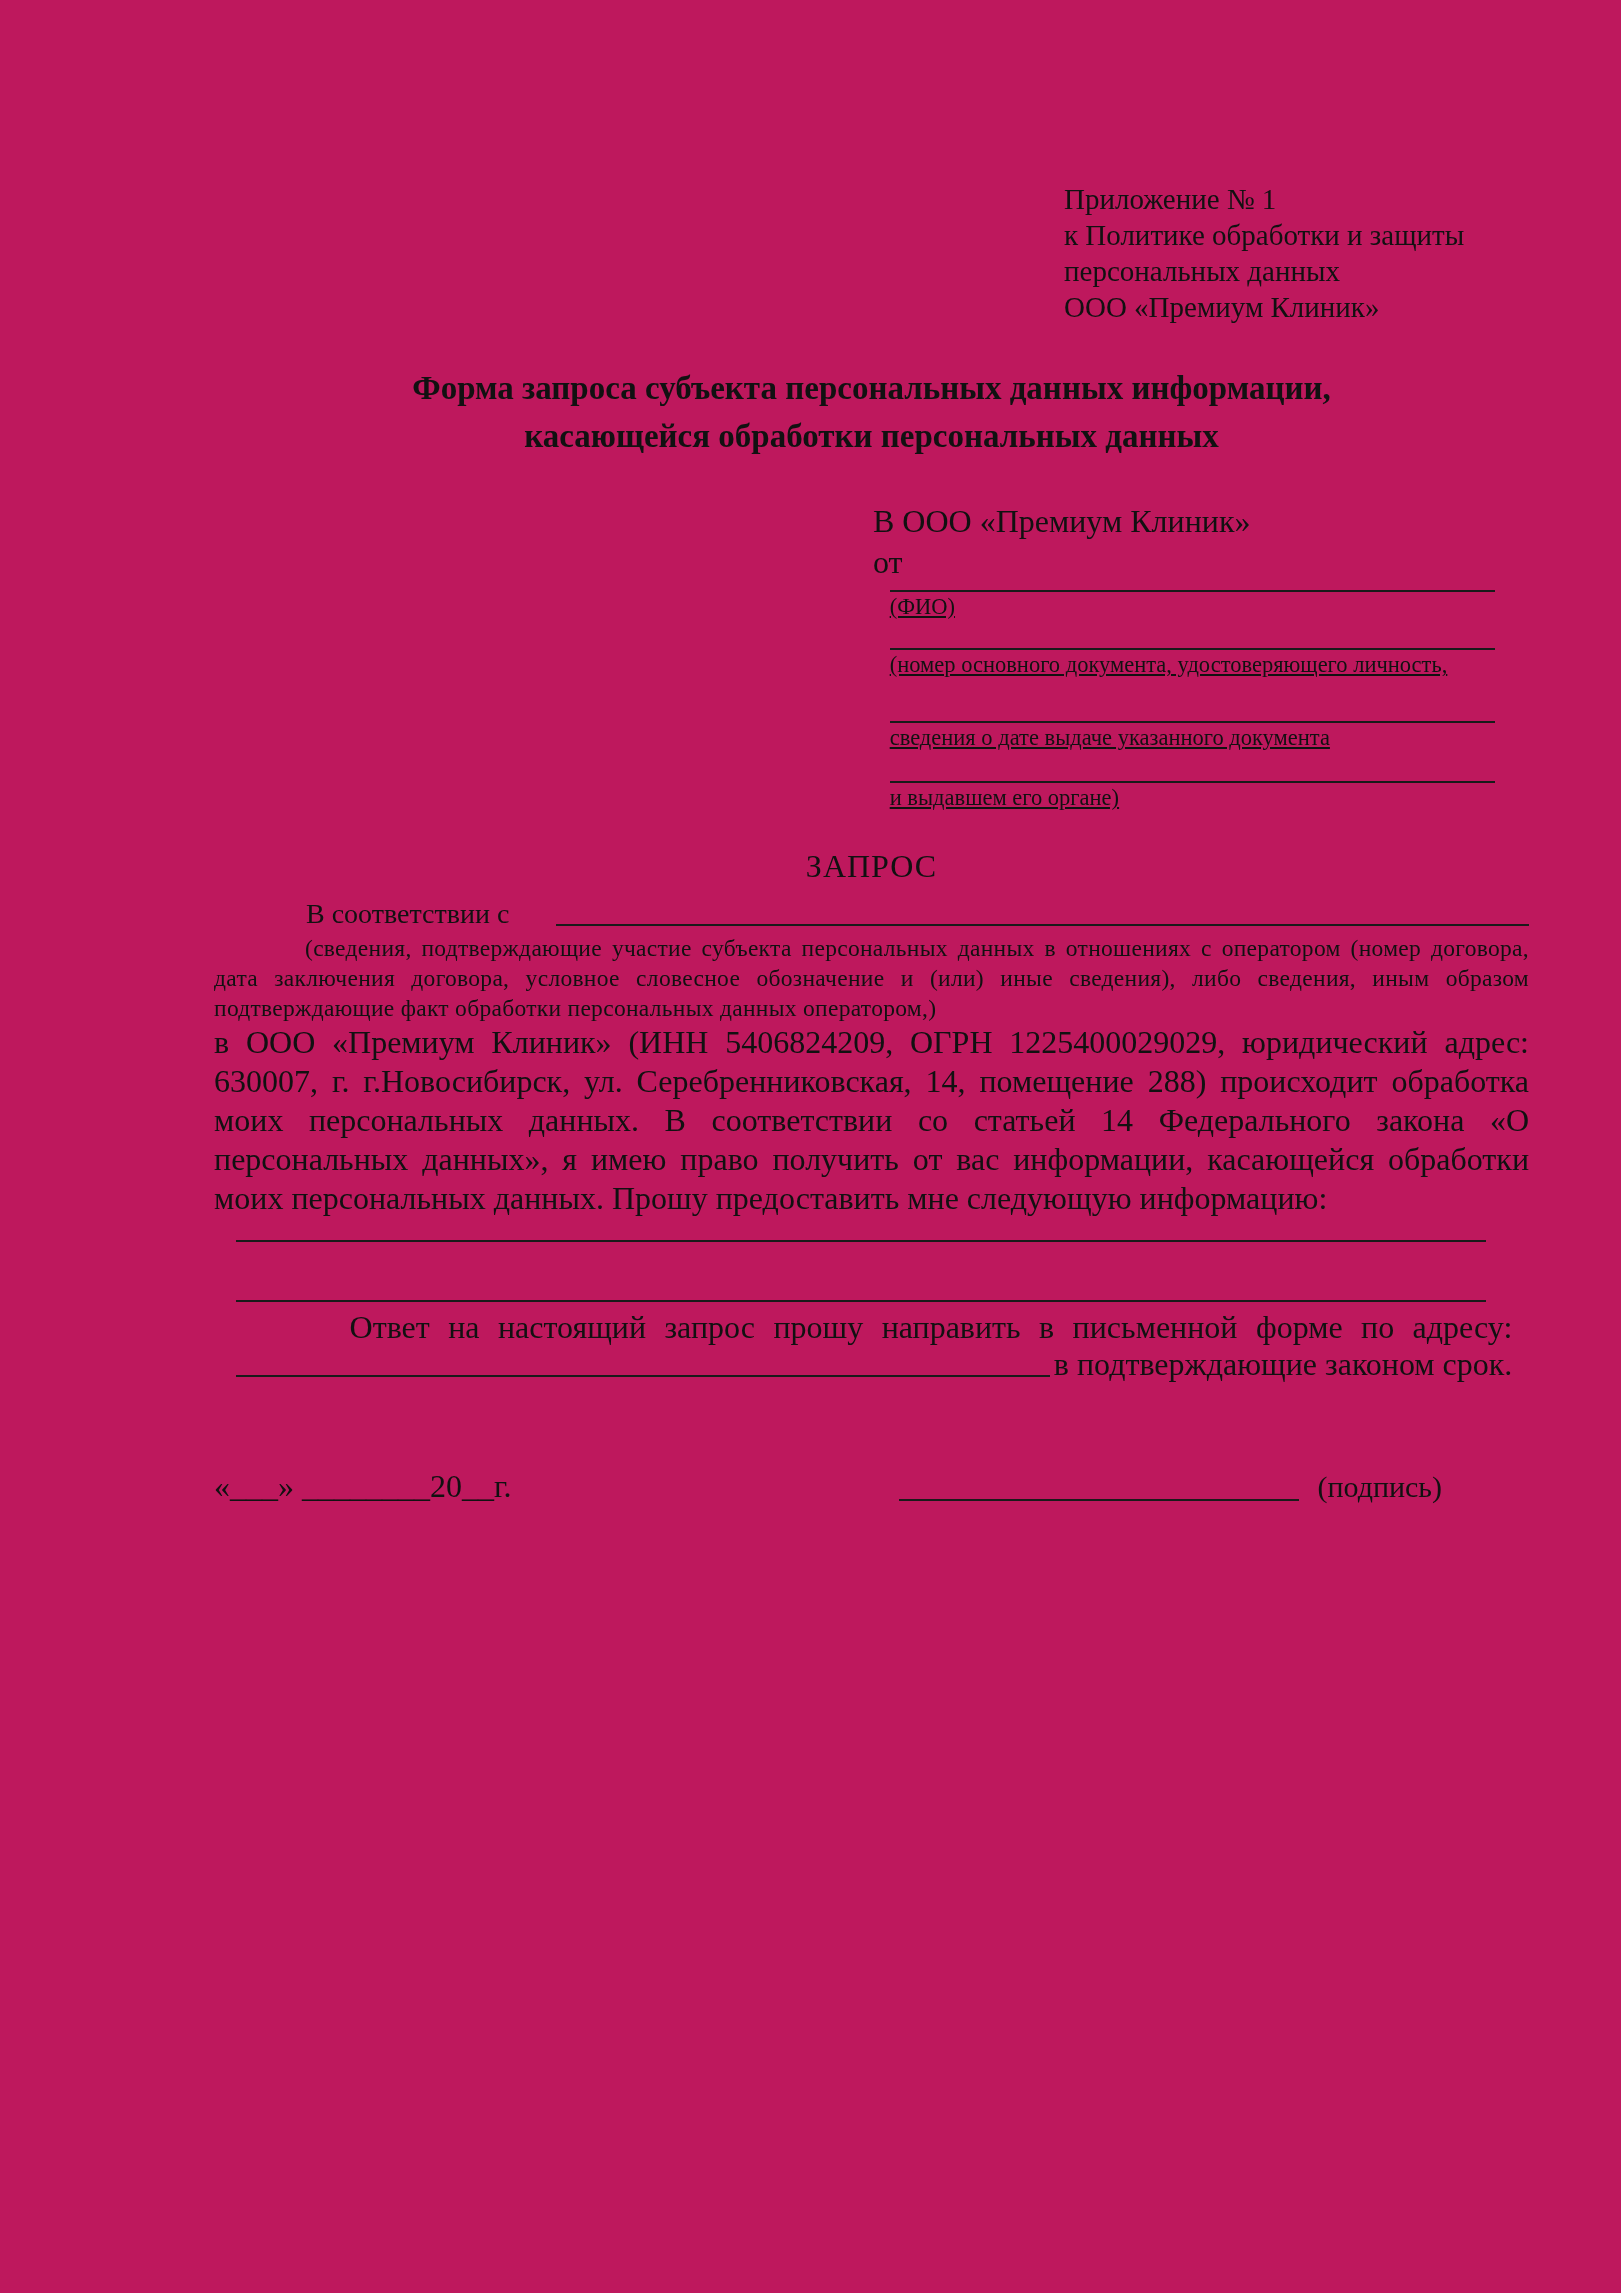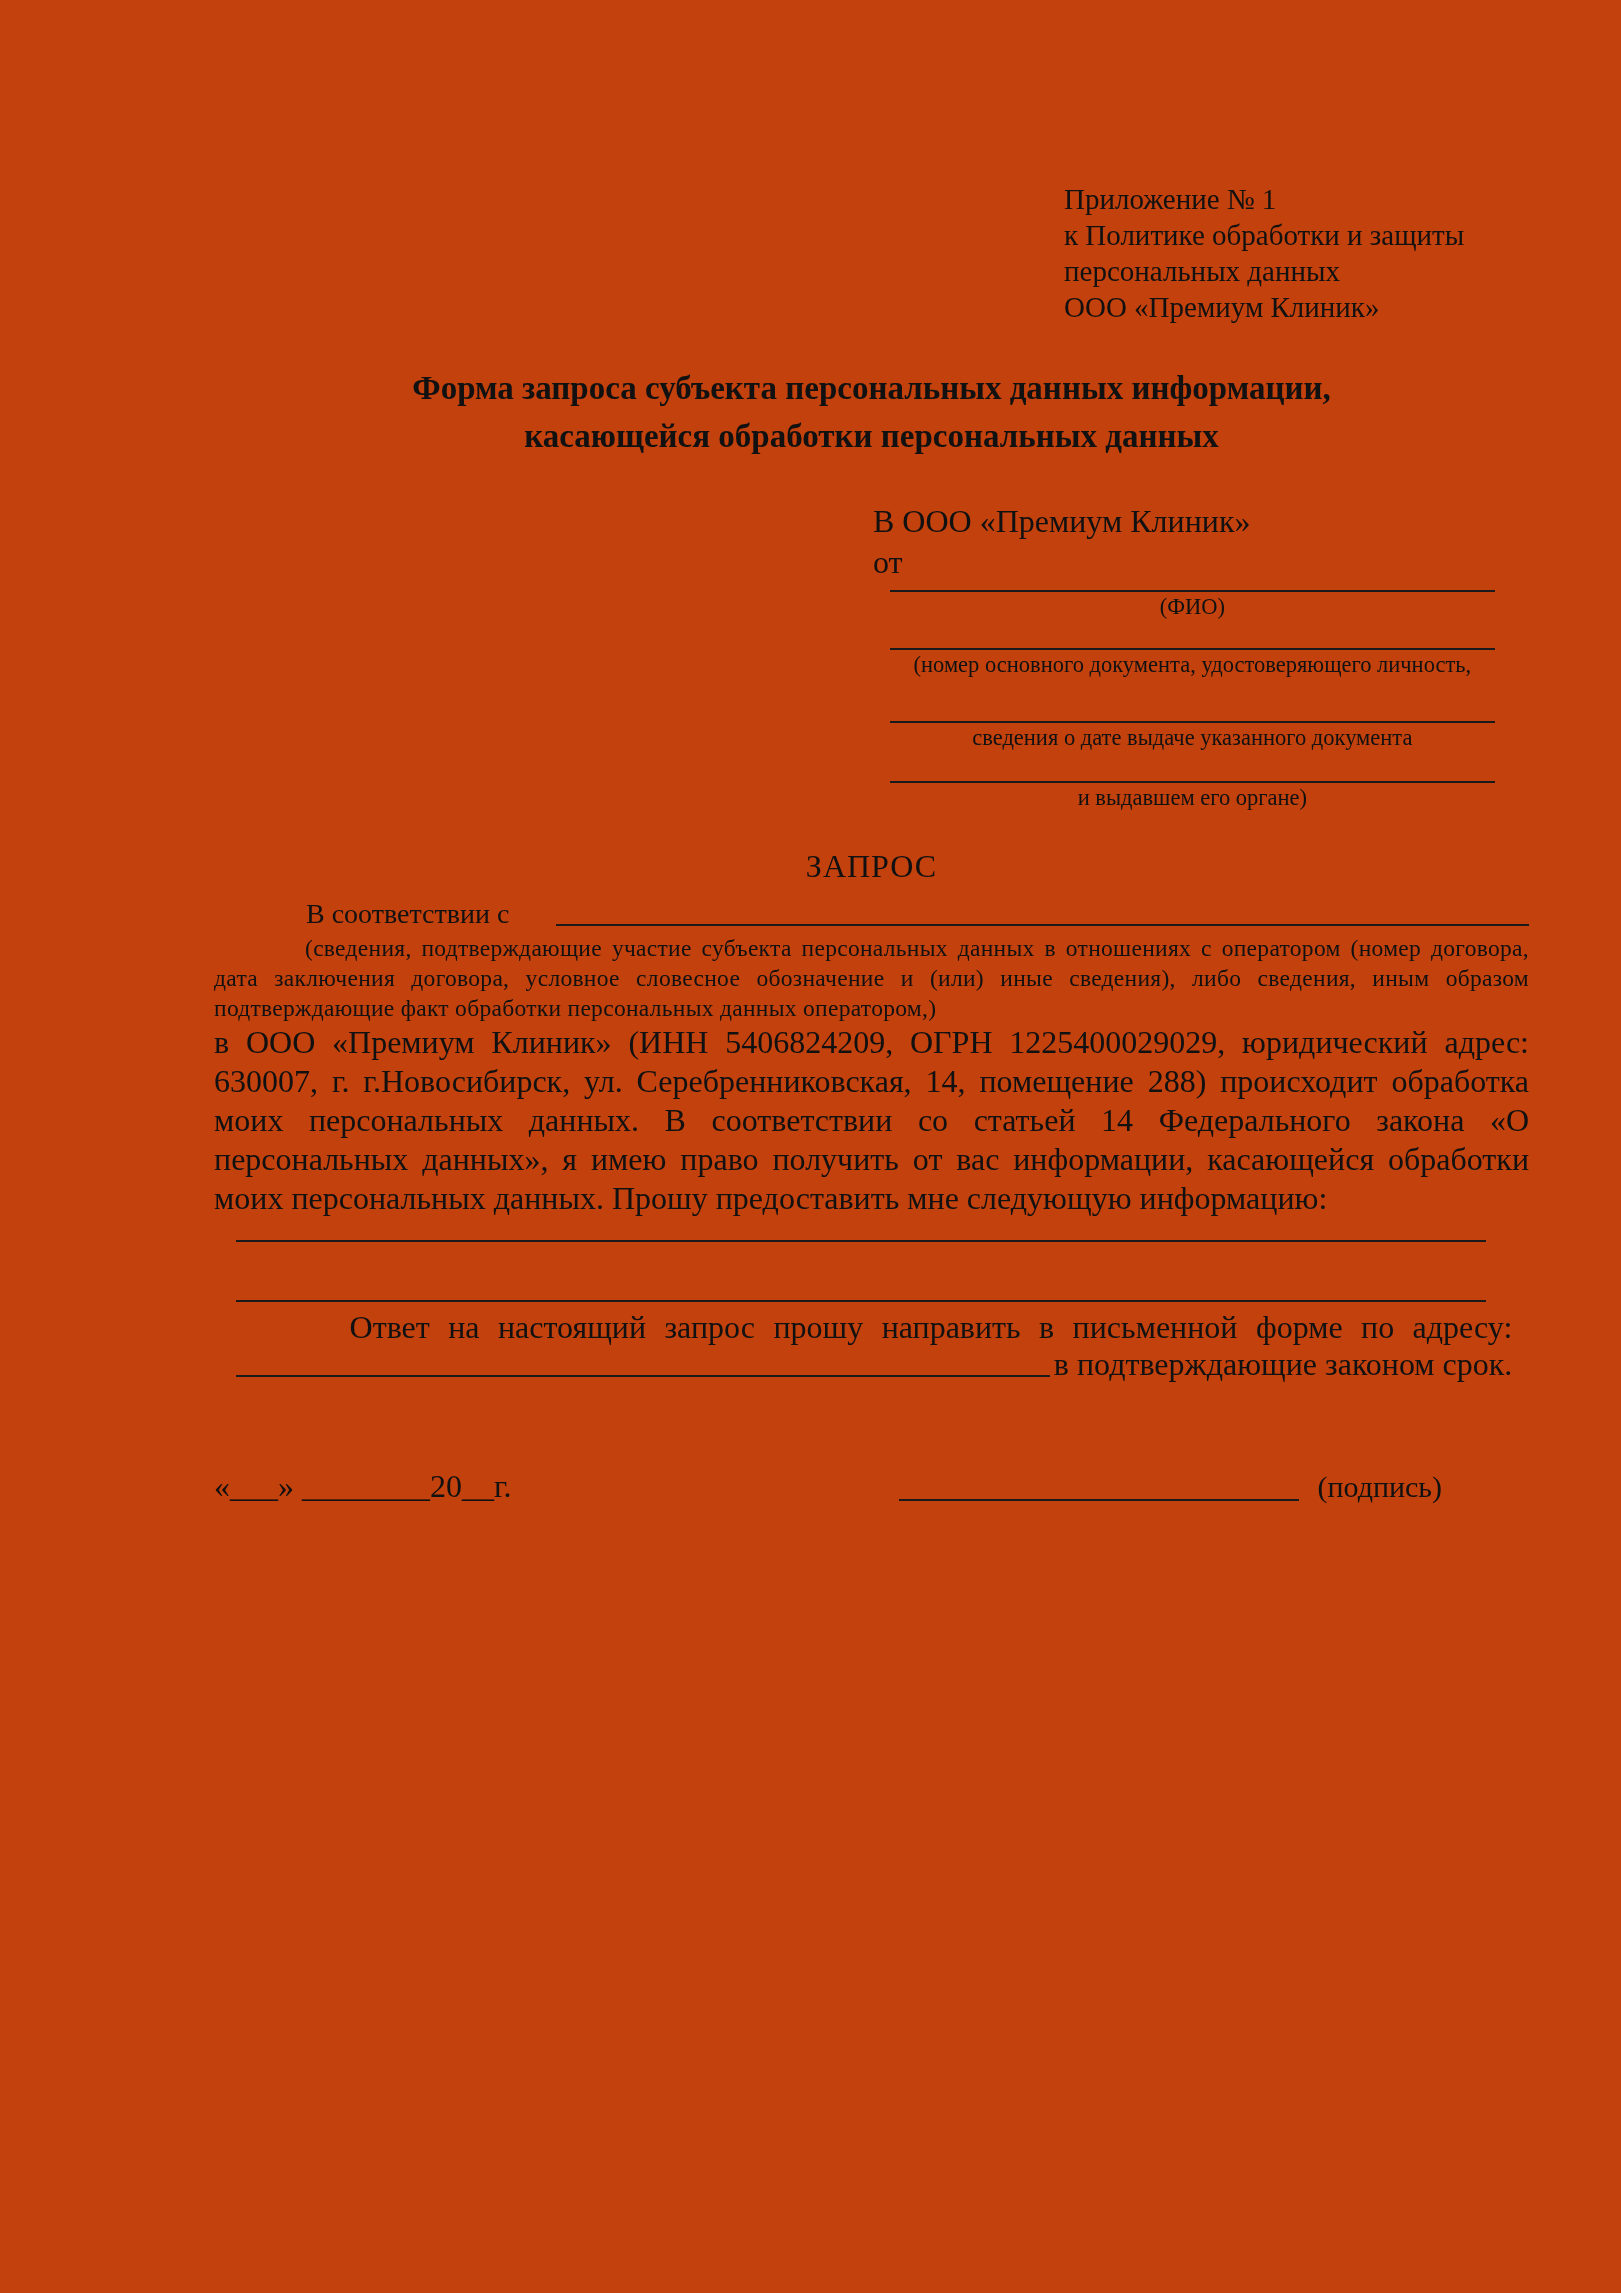--- a/index.html
+++ b/index.html
@@ -1,34 +1,34 @@
 <!DOCTYPE html>
 <html lang="ru"><head>
 <meta charset="utf-8">
 <style>
   html,body { margin:0; padding:0; background:#ffffff; }
   .page {
     position:relative;
     width:1621px; height:2294px;
     box-sizing:border-box;
-    background:#c2410c;
+    background:#be185d;
     color:#111111;
     font-family:"Liberation Serif", serif;
     padding:181px 92px 0 214px;
     overflow:hidden;
   }
   
   .appendix { margin-left:850px; font-size:29px; line-height:36px; }
   
   .title { margin-top:39px; text-align:center; font-weight:bold; font-size:33px; line-height:48px; }
   
   .addressee { margin-top:41px; margin-left:659px; width:622px; font-size:32px; }
   .addr-to, .addr-from { line-height:41px; }
   .field .fline { border-bottom:2.9px solid #1a1a1a; margin-left:16.7px; height:0; }
-  .field .fcap { font-size:22.5px; line-height:29px; text-align:center; margin-left:16.7px; }
+  .field .fcap { font-size:22.5px; line-height:29px; margin-left:16.7px;text-decoration:underline; }
   .f1 { margin-top:6.9px; }
   .f2 { margin-top:27.4px; }
   .f3 { margin-top:42px; }
   .f4 { margin-top:29px; }
   
   .zapros { margin-top:35px; text-align:center; font-size:32px; line-height:39px; letter-spacing:1px; }
   .intro { margin-top:7.8px; display:flex; font-size:28px; line-height:39px; padding-left:92px;gap:35px; }
   .intro .prefix { white-space:nowrap; padding-right:11.8px; }
   .hline { flex:1; border-bottom:2.9px solid #1a1a1a; margin-bottom:6.9px; }
   .note { font-size:23.5px; line-height:30px; text-align:justify; text-indent:91px; letter-spacing:0.3px; }

